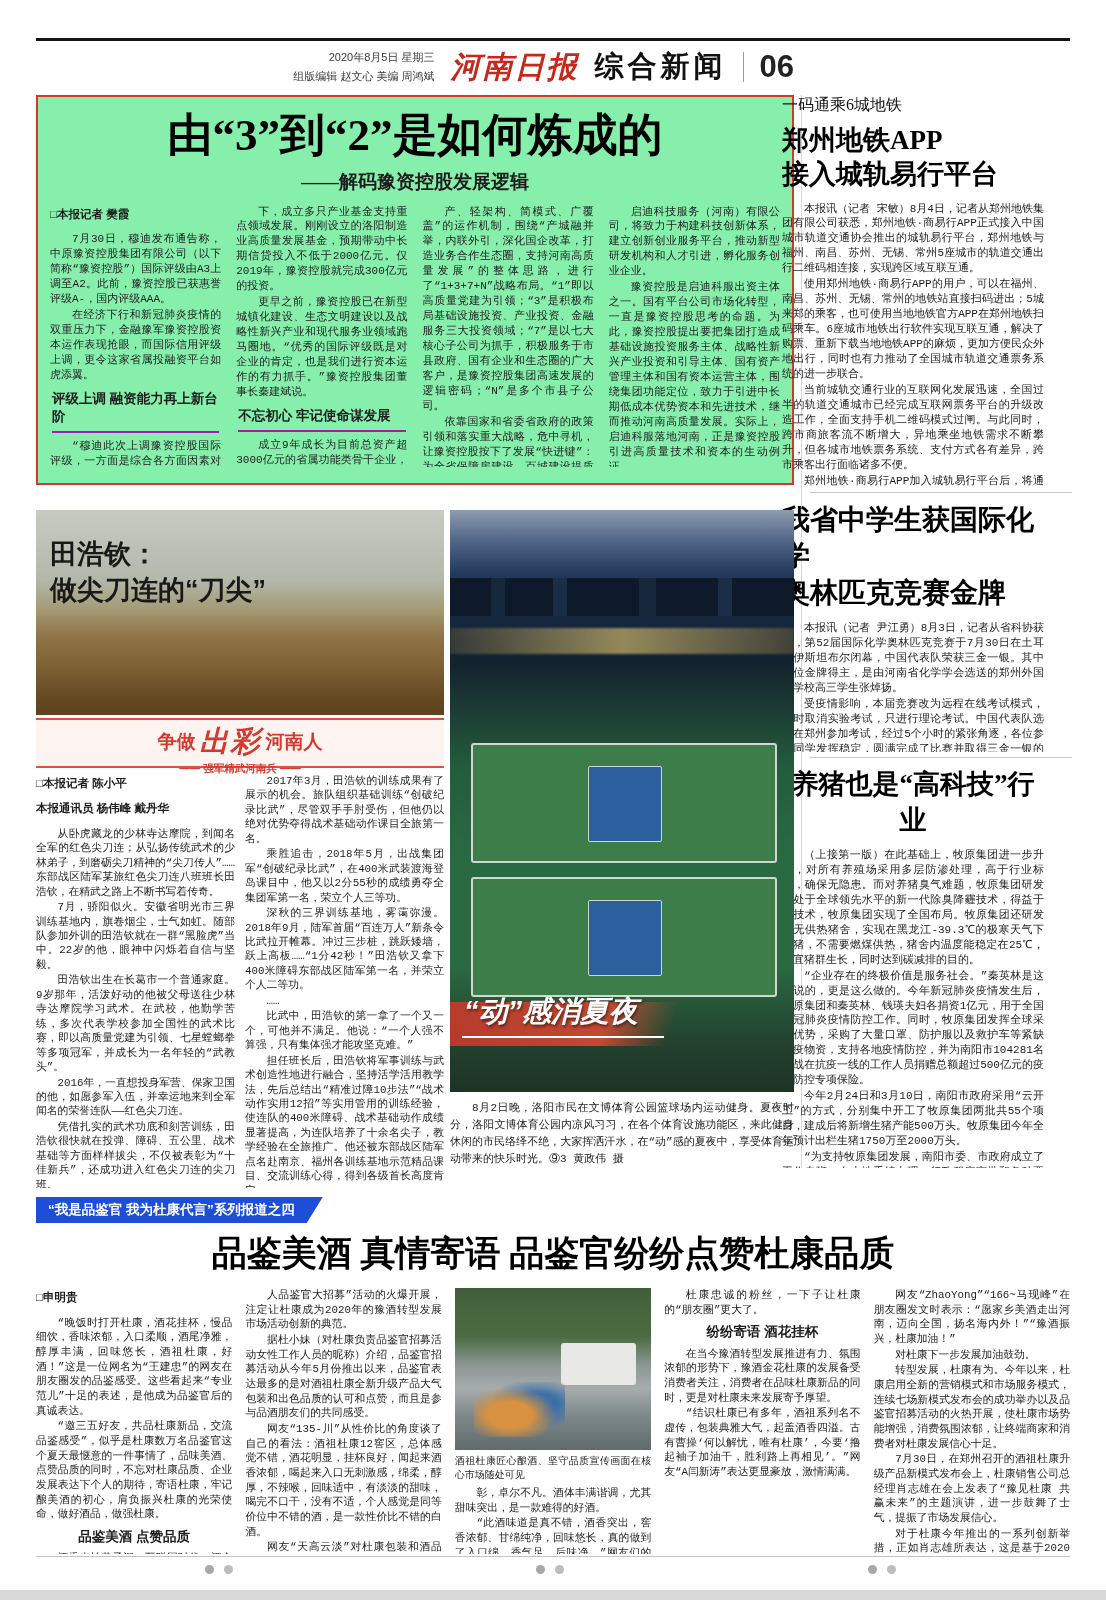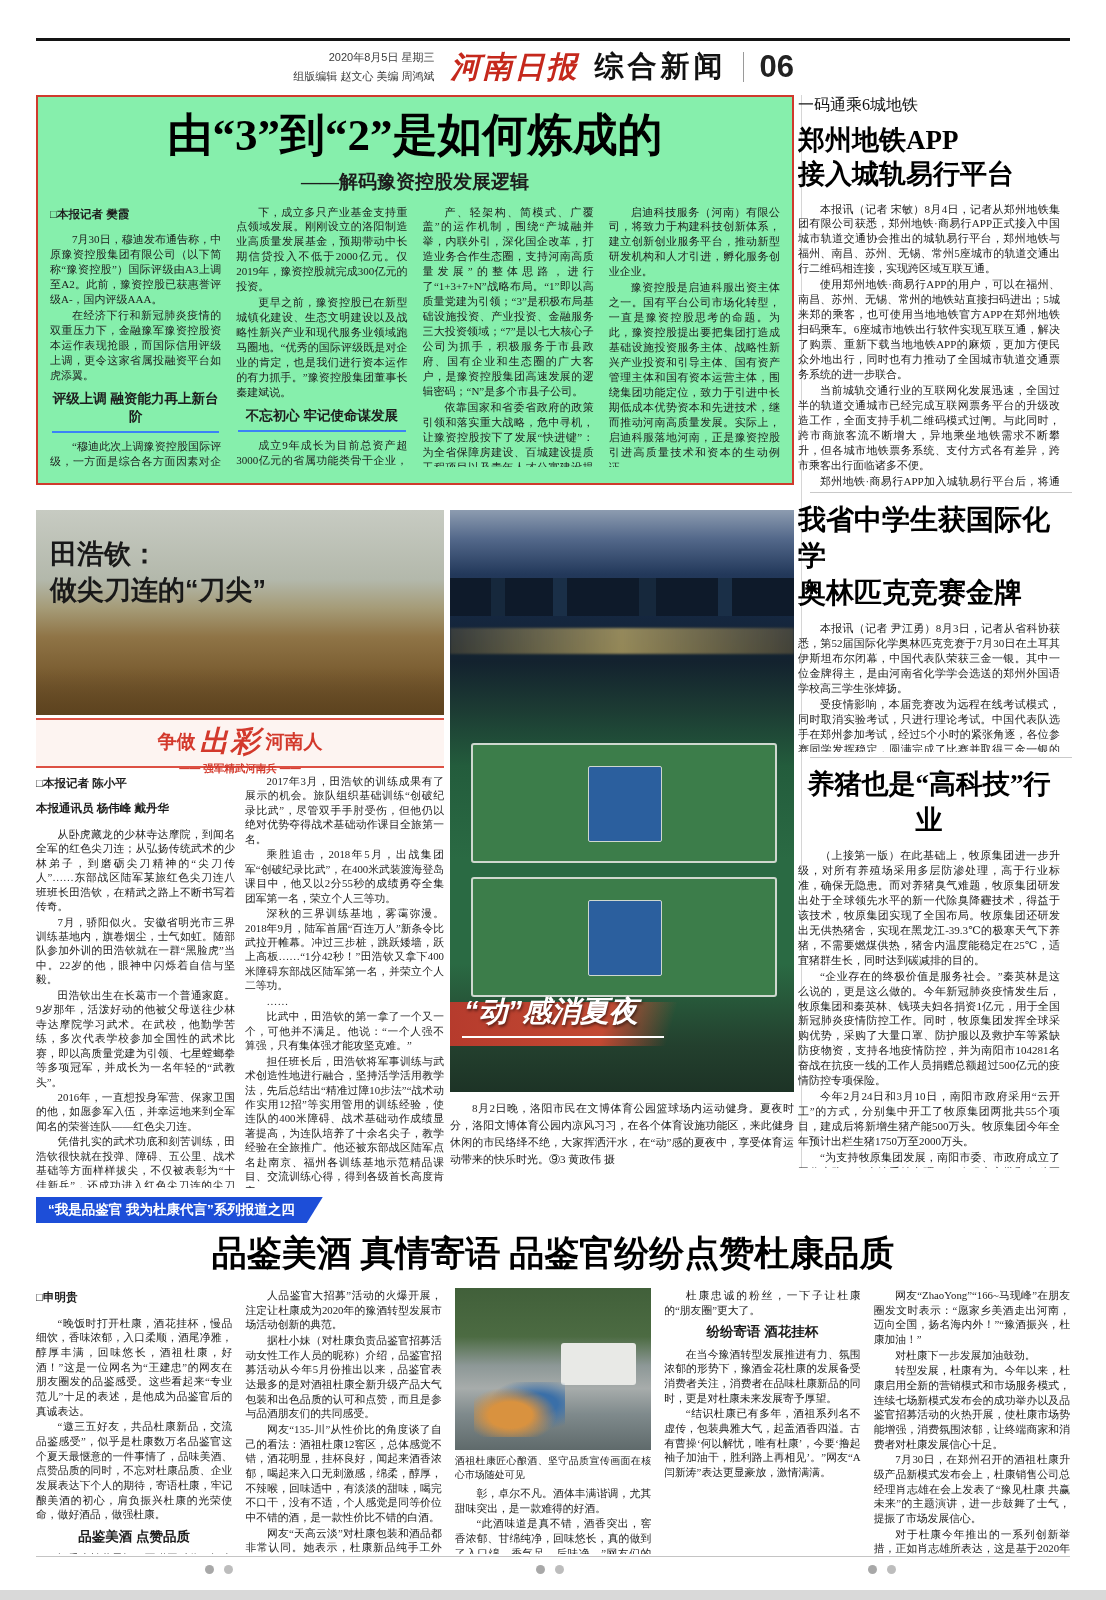--- a/index.html
+++ b/index.html
@@ -14,27 +14,27 @@
   .mh-section{font-family:"Liberation Sans","DejaVu Sans",sans-serif;font-weight:bold;font-size:29px;color:#111;letter-spacing:4px;white-space:nowrap;}
   .mh-div{width:1px;height:30px;background:#9a9a9a;}
   .mh-page{font-family:"Liberation Sans",sans-serif;font-weight:bold;font-size:31px;color:#222;}
   
   .leadbox{left:36px;top:95px;width:758px;height:390px;border:2px solid #cf3a2d;box-sizing:border-box;padding:4px 12px;background:#86efac;}
   .lead-hl{text-align:center;font-weight:bold;font-size:45px;line-height:1.1;color:#000;margin-top:10px;font-family:"Liberation Serif",serif;}
   .lead-dek{text-align:center;font-weight:bold;font-size:19px;color:#1d1d1d;margin-top:8px;}
   .lead-cols{display:flex;gap:15px;margin-top:10px;height:262px;overflow:hidden;}
   .lead-cols .colx{flex:1;}
   .colx{font-size:11px;line-height:1.36;color:#1c1c1c;text-align:justify;overflow:hidden;}
-  .bp{text-indent:2em;margin:0 0 1px;}
-  .bh{font-family:"Liberation Sans","DejaVu Sans",sans-serif;font-weight:bold;font-size:13.5px;text-align:center;margin:7px 2px 6px;padding-bottom:5px;border-bottom:2px solid #3b82f6;text-indent:0;}
+  .bp{text-indent:2em;margin:0 0 1px;font-family:Liberation Mono, monospace;}
+  .bh{font-family:"Liberation Sans","DejaVu Sans",sans-serif;font-weight:bold;font-size:13.5px;text-align:left;margin:7px 2px 6px;padding-bottom:5px;border-bottom:2px solid #a21caf;text-indent:0;}
   .bh2{font-family:"Liberation Sans",sans-serif;font-weight:bold;font-size:13.5px;text-align:center;margin:6px 0 5px;text-indent:0;}
   .bby{font-family:"Liberation Sans",sans-serif;font-weight:bold;font-size:11.5px;margin:2px 0 10px;text-indent:0;}
   
   .vrule{left:801px;top:95px;width:1px;height:1073px;background:#d6d6d6;}
-  .rail-art{left:798px;width:262px;overflow:hidden;}
+  .rail-art{left:782px;width:262px;overflow:hidden;}
   .kicker{font-size:16px;color:#111;margin:0 0 8px;}
   .rail-hl{font-weight:bold;font-size:27px;line-height:1.25;color:#000;margin:0;}
   .rail-hl2{font-weight:bold;font-size:28px;line-height:1.3;color:#000;margin:0;}
   .rail-body{margin-top:10px;}
   .hdiv{background:#c9c9c9;height:1px;width:262px;left:810px;}
   .pig-hl{font-weight:bold;font-size:27px;text-align:center;color:#000;margin:0 0 10px;}
   
   .sol-photo{left:36px;top:510px;width:408px;height:205px;overflow:hidden;
      background:linear-gradient(180deg,#c7cbc2 0%,#b3b8ab 34%,#a59b77 48%,#8f7446 62%,#7c5f33 78%,#6b4f28 100%);}
   .sol-photo::after{content:"";position:absolute;left:0;bottom:0;width:100%;height:46px;background:linear-gradient(180deg,rgba(90,62,28,0),#5d431f);}

